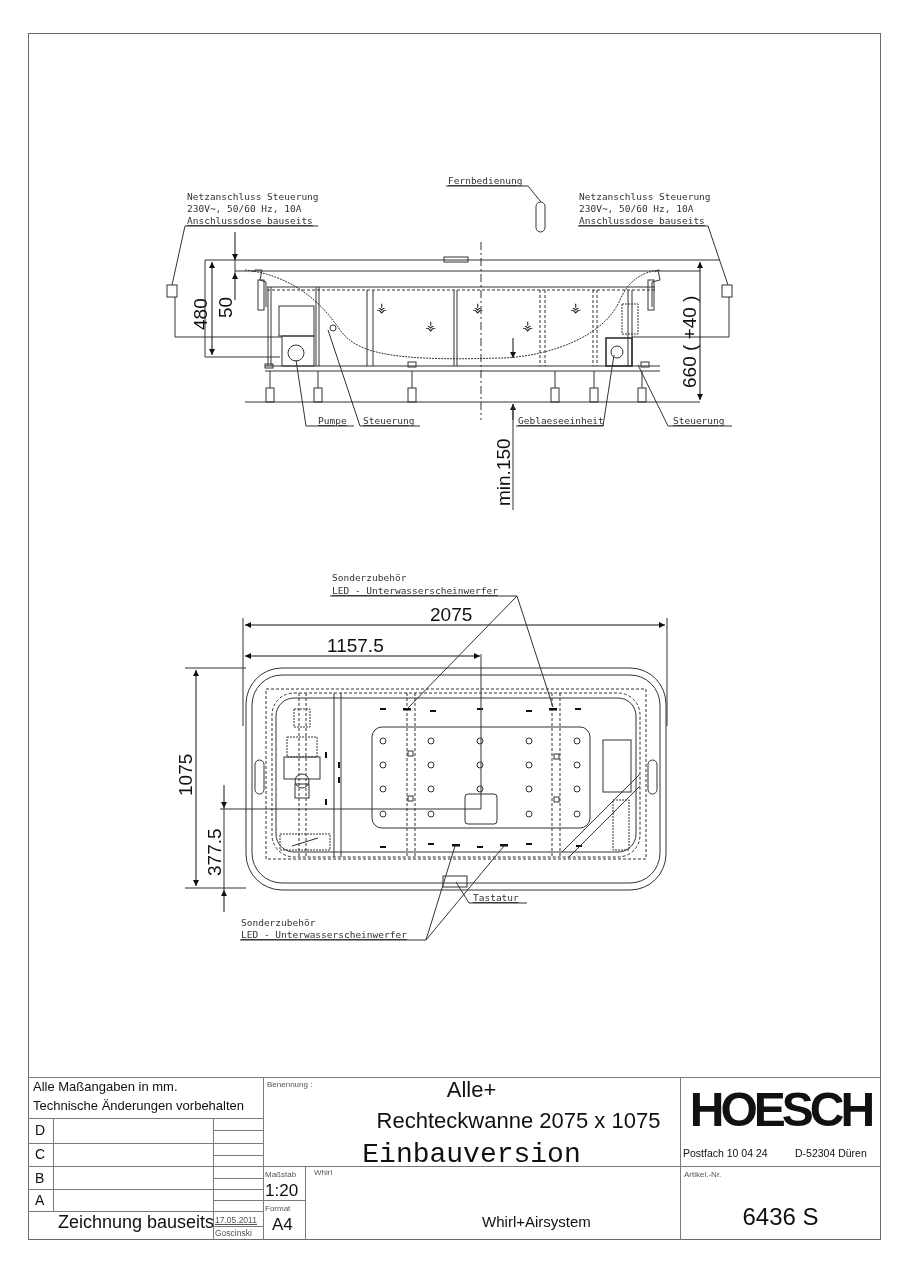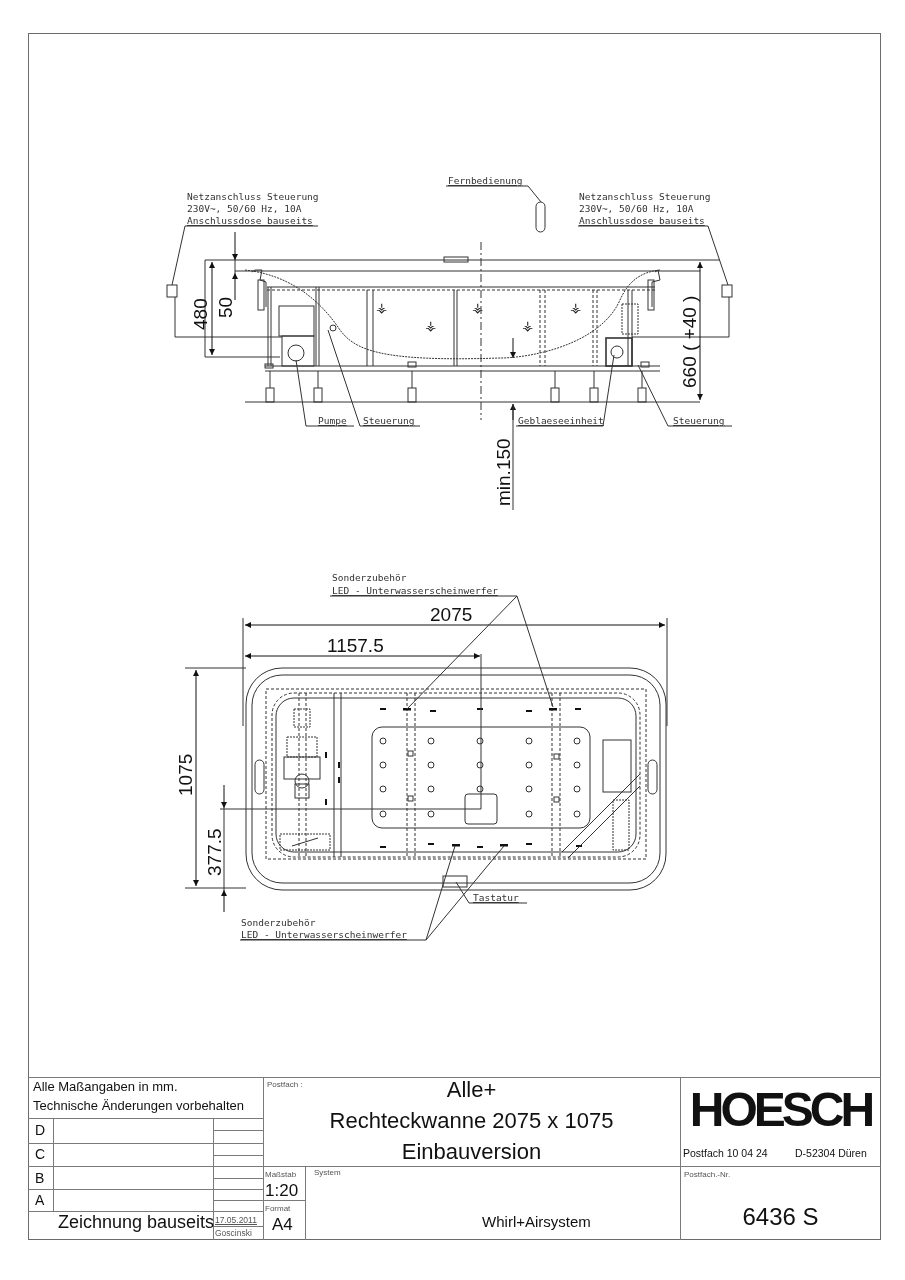--- a/index.html
+++ b/index.html
@@ -310,32 +310,32 @@
 
   <div class="tb" style="left:35px; top:1122px; font-size:14px;">D</div>
   <div class="tb" style="left:35px; top:1146px; font-size:14px;">C</div>
   <div class="tb" style="left:35px; top:1170px; font-size:14px;">B</div>
   <div class="tb" style="left:35px; top:1192px; font-size:14px;">A</div>
 
   <div class="tb" style="left:58px; top:1212px; font-size:18px;">Zeichnung bauseits</div>
   <div class="tb" style="left:215px; top:1215px; font-size:8.5px; color:#555; text-decoration:underline;">17.05.2011</div>
   <div class="tb" style="left:215px; top:1228px; font-size:8.5px; color:#555;">Goscinski</div>
 
-  <div class="tb small" style="left:267px; top:1080px;">Postfach :</div>
+  <div class="tb small" style="left:267px; top:1080px;">Benennung :</div>
   <div class="tb" style="left:263px; width:417px; text-align:center; top:1077px; font-size:22px;">Alle+</div>
-  <div class="tb" style="left:263px; width:417px; text-align:center; top:1108px; font-size:22px;">Rechteckwanne 2075 x 1075</div>
-  <div class="tb" style="left:263px; width:417px; text-align:center; top:1139px; font-size:22px;">Einbauversion</div>
+  <div class="tb" style="left:263px; width:417px; text-align:center; top:1108px; font-size:22px;padding-left:47px;">Rechteckwanne 2075 x 1075</div>
+  <div class="tb" style="left:263px; width:417px; text-align:center; top:1139px; font-size:28px;font-family:Liberation Mono, monospace;">Einbauversion</div>
 
   <div class="tb small" style="left:265px; top:1170px;">Maßstab</div>
   <div class="tb" style="left:265px; top:1181px; font-size:17px;">1:20</div>
   <div class="tb small" style="left:265px; top:1204px;">Format</div>
   <div class="tb" style="left:272px; top:1215px; font-size:17px;">A4</div>
 
-  <div class="tb small" style="left:314px; top:1168px;">System</div>
+  <div class="tb small" style="left:314px; top:1168px;">Whirl</div>
   <div class="tb" style="left:305px; width:375px; text-align:center; top:1213px; font-size:15px;padding-left:44px;">Whirl+Airsystem</div>
 
   <div class="tb" style="left:680px; width:201px; text-align:center; top:1086px; font-size:48px; font-weight:bold; letter-spacing:-4px; line-height:1; transform:scaleY(1.0);">HOESCH</div>
   <div class="tb" style="left:683px; top:1147px; font-size:10.5px;">Postfach 10 04 24</div>
   <div class="tb" style="left:795px; top:1147px; font-size:10.5px;">D-52304 Düren</div>
 
-  <div class="tb small" style="left:684px; top:1170px;">Postfach.-Nr.</div>
+  <div class="tb small" style="left:684px; top:1170px;">Artikel.-Nr.</div>
   <div class="tb" style="left:680px; width:201px; text-align:center; top:1191px; font-size:24px;margin-top:12px;">6436 S</div>
 </div>
 
 </body></html>

